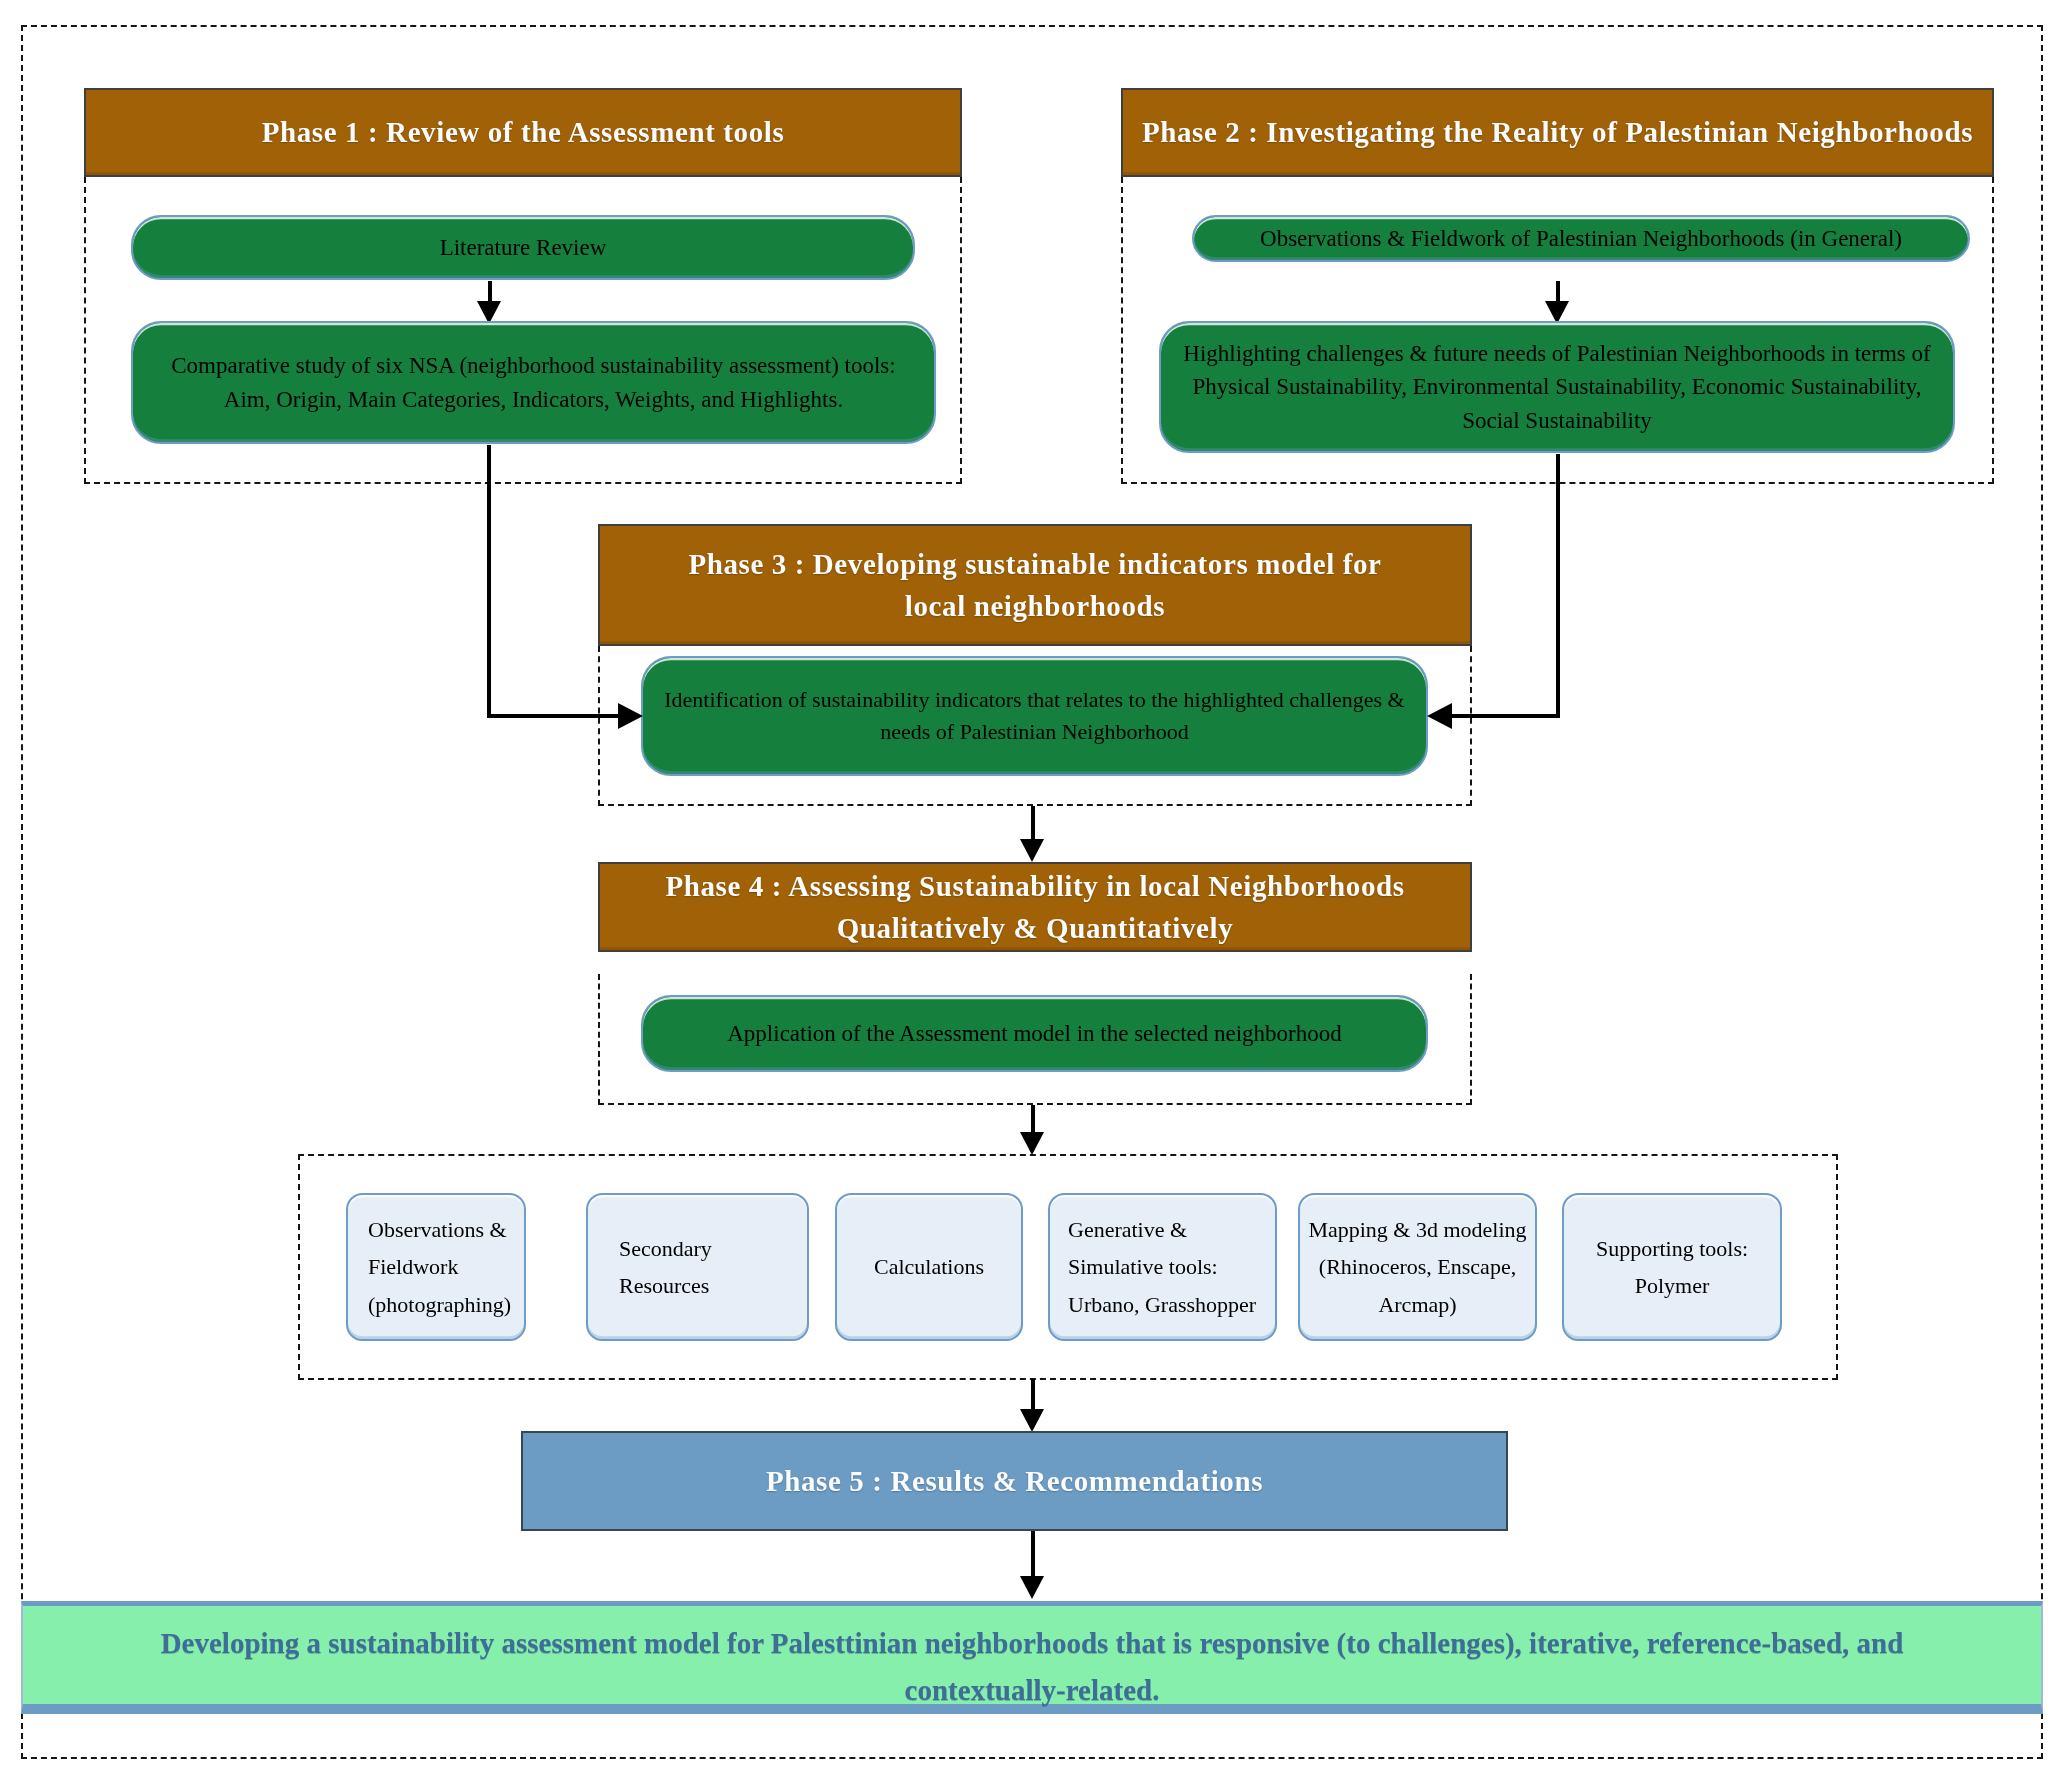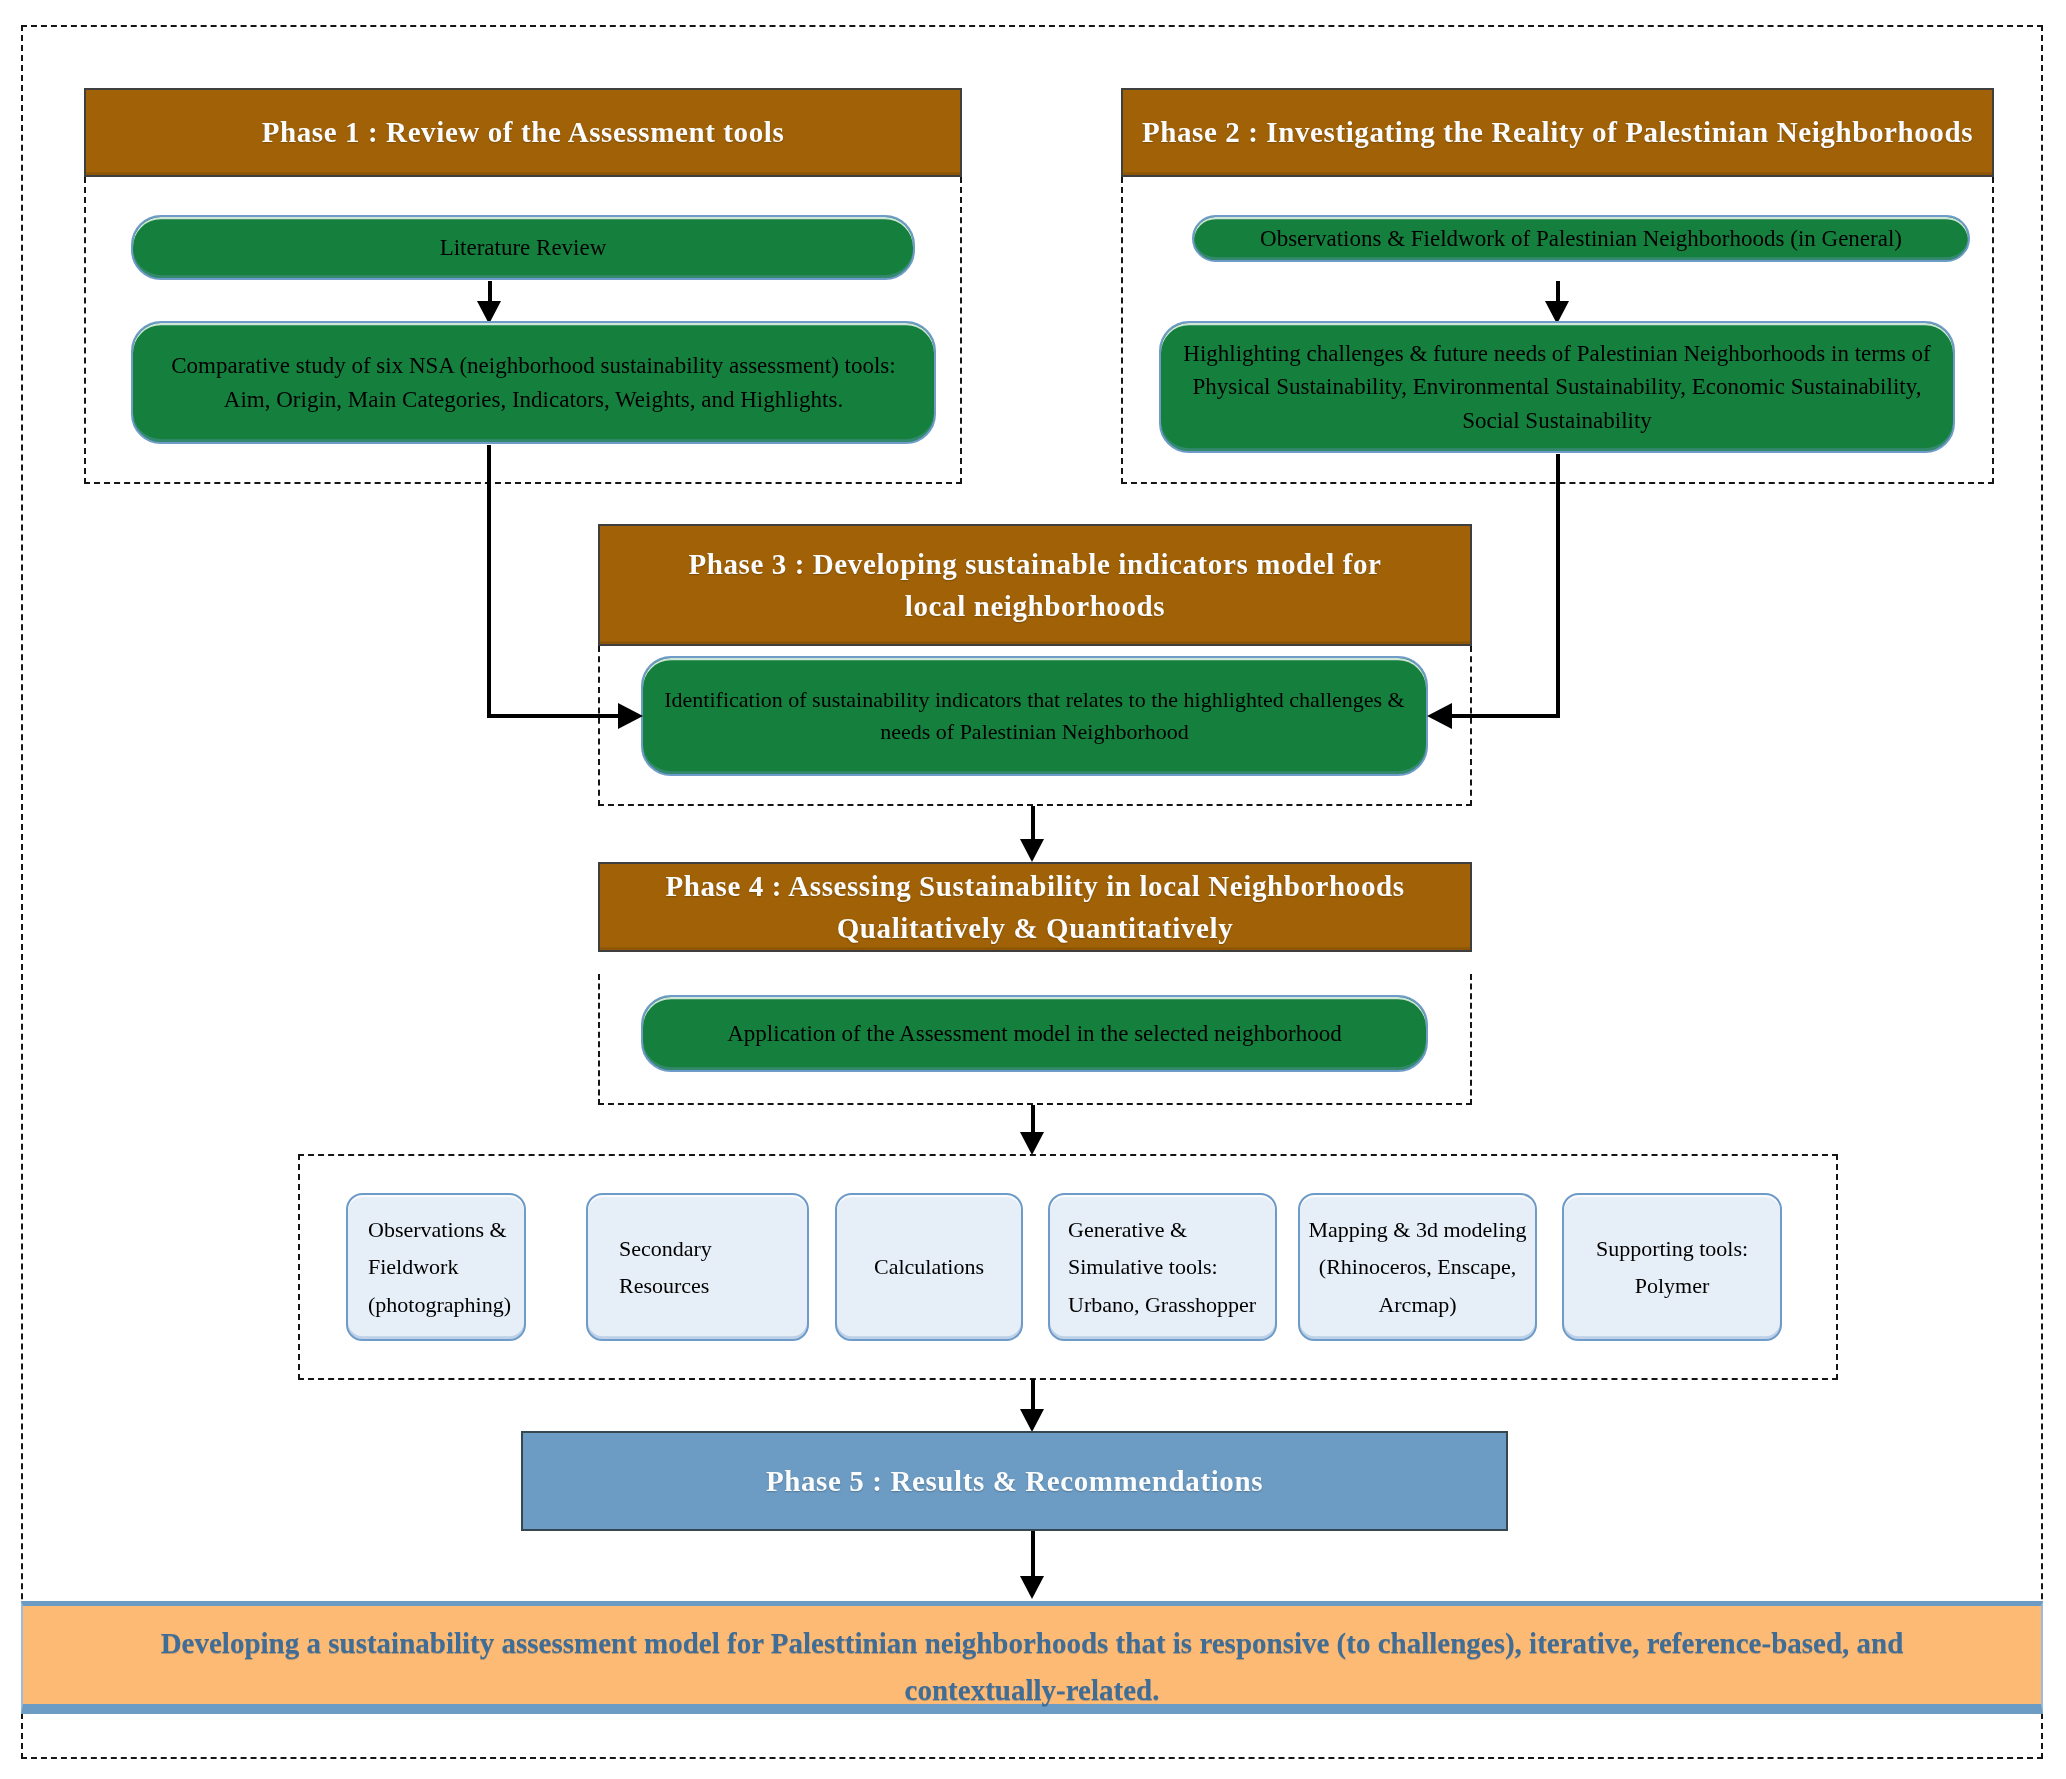--- a/index.html
+++ b/index.html
@@ -101,21 +101,21 @@
     color: #fbfcfd;
     font-weight: bold;
     font-size: 29px;
     letter-spacing: 0.6px;
     display: flex; align-items: center; justify-content: center;
     text-shadow: 0 1.1px 1.7px rgba(0,0,0,0.25);
   }
   .outcome {
     position: absolute;
     left: 21px; top: 1601px; width: 2022px; height: 113px;
-    background: #fdba74;
+    background: #86efac;
     border-top: 5px solid #6C9CC4;
     border-left: 2.2px solid #9DBBD9;
     border-right: 2.2px solid #9DBBD9;
     border-bottom: 10px solid #6C9CC4;
     color: #3E6D98;
     font-weight: bold;
     font-size: 29px;
     line-height: 1.6;
     text-align: center;
     padding: 14.3px 94px 0 94px;

